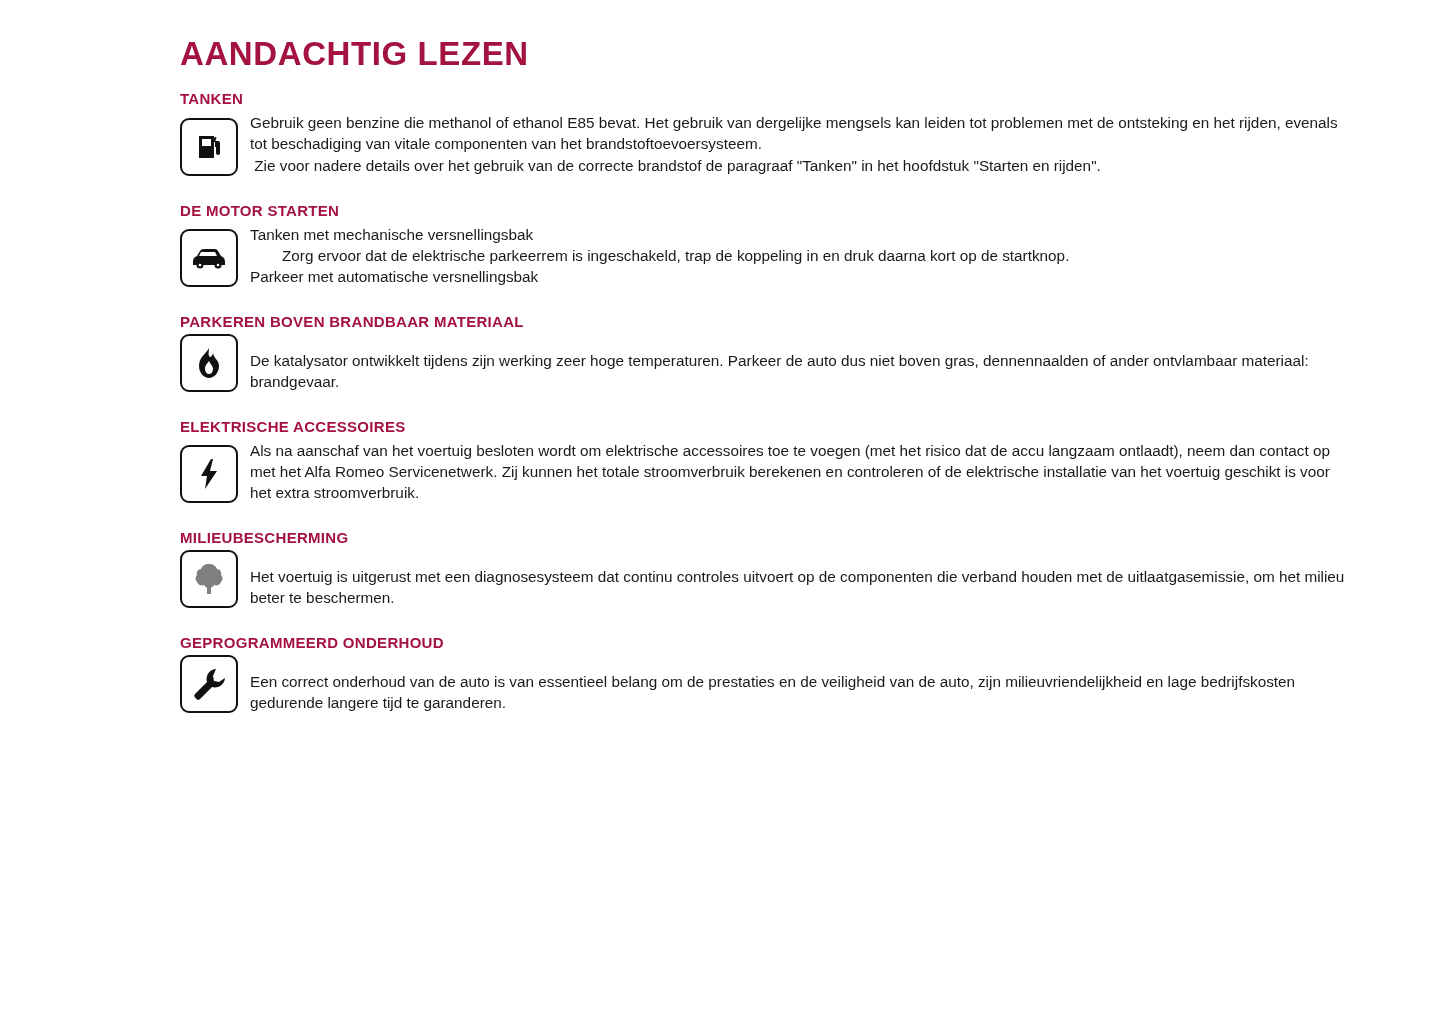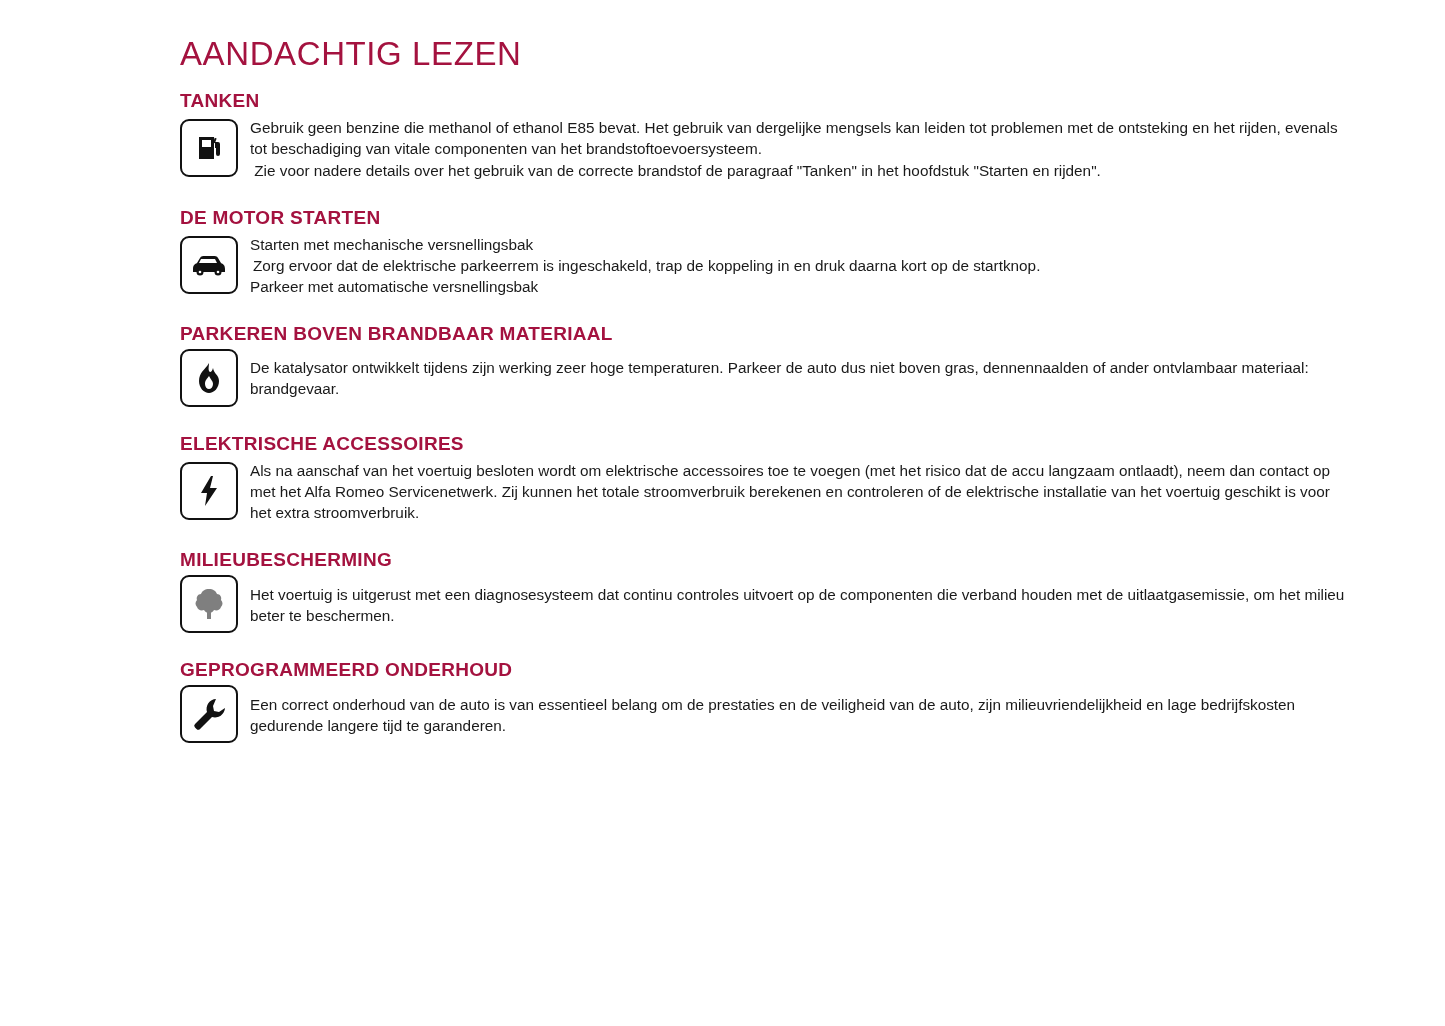--- a/index.html
+++ b/index.html
@@ -16,42 +16,42 @@
   }
   .page {
     position: relative;
     width: 1445px;
     height: 1026px;
     box-sizing: border-box;
     padding: 36px 100px 0 180px;
   }
   .page-title {
     font-size: 33px;
-    font-weight: normal;
+    font-weight: bold;
     color: #a4123f;
     letter-spacing: 0.6px;
     margin: 0 0 18px 0;
     line-height: 1.1;
     text-transform: uppercase;
     font-stretch: condensed;
   }
   .section {
     margin-bottom: 26px;
   }
   .section-title {
-    font-size: 19px;
+    font-size: 15px;
     font-weight: bold;
     color: #a4123f;
     letter-spacing: 0.3px;
     margin: 0 0 4px 0;
     text-transform: uppercase;
   }
   .section-body {
     display: flex;
-    align-items: center;
+    align-items: flex-end;
   }
   .icon-box {
     flex: 0 0 auto;
     width: 58px;
     height: 58px;
     border: 2px solid #111;
     border-radius: 9px;
     background: #fff;
     display: flex;
     align-items: center;
@@ -67,20 +67,21 @@
     padding-top: 1px;
   }
   .line {
     font-size: 15.3px;
     line-height: 1.38;
     color: #1a1a1a;
     white-space: pre-wrap;
   }
   .line.indent {
     padding-left: 3px;
+    margin-left: 29px;
   }
 </style>
 </head>
 <body>
 
 <div class="page">
 
   <h1 class="page-title">AANDACHTIG LEZEN</h1>
 
   <div class="section">
@@ -108,21 +109,21 @@
         <svg width="38" height="26" viewBox="0 0 38 26" aria-hidden="true">
           <path d="M3 17 c0-4 2-5 4-6 l3-5 c1-2 3-2 5-2 h8 c2 0 4 0 5 2 l3 5 c2 1 4 2 4 6 v3 h-32z" fill="#111"></path>
           <path d="M11 7 h14 l2 4 h-18z" fill="#fff"></path>
           <circle cx="10" cy="20" r="3.5" fill="#111"></circle>
           <circle cx="28" cy="20" r="3.5" fill="#111"></circle>
           <circle cx="10" cy="20" r="1.3" fill="#fff"></circle>
           <circle cx="28" cy="20" r="1.3" fill="#fff"></circle>
         </svg>
       </div>
       <div class="section-text">
-        <div class="line">Starten met mechanische versnellingsbak</div>
+        <div class="line">Tanken met mechanische versnellingsbak</div>
         <div class="line indent">Zorg ervoor dat de elektrische parkeerrem is ingeschakeld, trap de koppeling in en druk daarna kort op de startknop.</div>
         <div class="line">Parkeer met automatische versnellingsbak</div>
       </div>
     </div>
   </div>
 
   <div class="section">
     <h2 class="section-title">PARKEREN BOVEN BRANDBAAR MATERIAAL</h2>
     <div class="section-body">
       <div class="icon-box">

